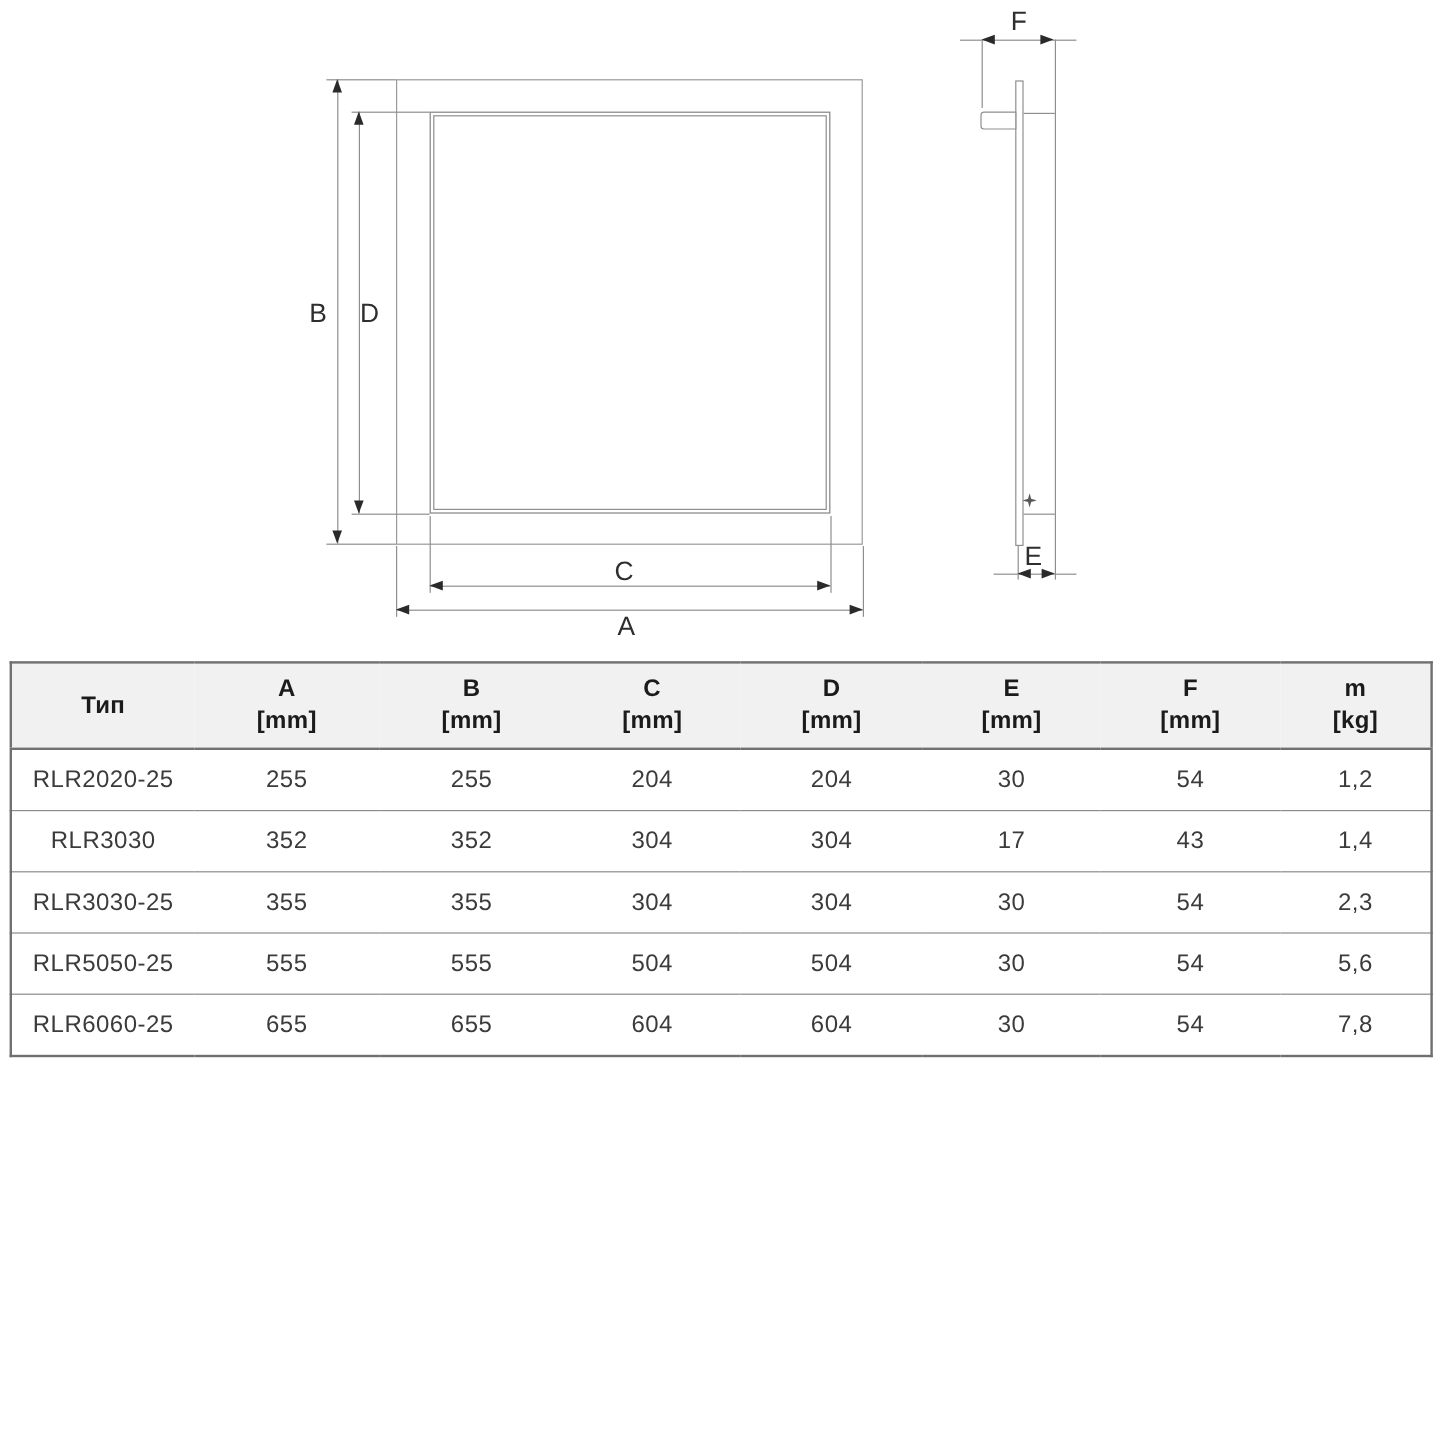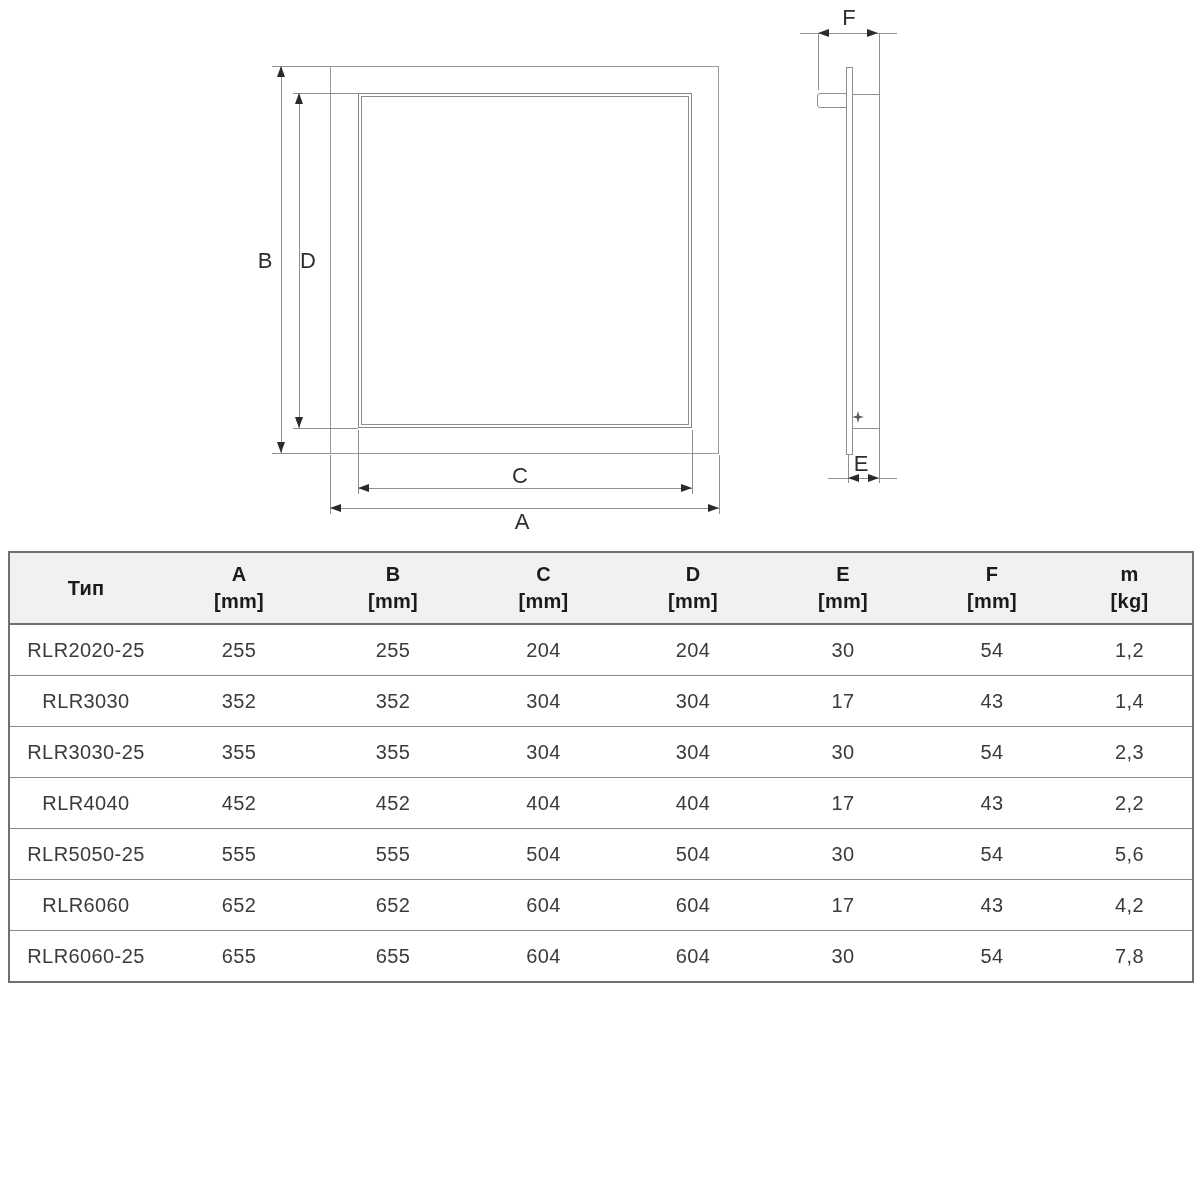--- a/index.html
+++ b/index.html
@@ -172,50 +172,30 @@
           <td>RLR3030-25</td>
           <td>355</td>
           <td>355</td>
           <td>304</td>
           <td>304</td>
           <td>30</td>
           <td>54</td>
           <td>2,3</td>
         </tr>
         <tr>
-          <td>RLR4040</td>
-          <td>452</td>
-          <td>452</td>
-          <td>404</td>
-          <td>404</td>
-          <td>17</td>
-          <td>43</td>
-          <td>2,2</td>
-        </tr>
-        <tr>
           <td>RLR5050-25</td>
           <td>555</td>
           <td>555</td>
           <td>504</td>
           <td>504</td>
           <td>30</td>
           <td>54</td>
           <td>5,6</td>
         </tr>
         <tr>
-          <td>RLR6060</td>
-          <td>652</td>
-          <td>652</td>
-          <td>604</td>
-          <td>604</td>
-          <td>17</td>
-          <td>43</td>
-          <td>4,2</td>
-        </tr>
-        <tr>
           <td>RLR6060-25</td>
           <td>655</td>
           <td>655</td>
           <td>604</td>
           <td>604</td>
           <td>30</td>
           <td>54</td>
           <td>7,8</td>
         </tr>
       </tbody>

